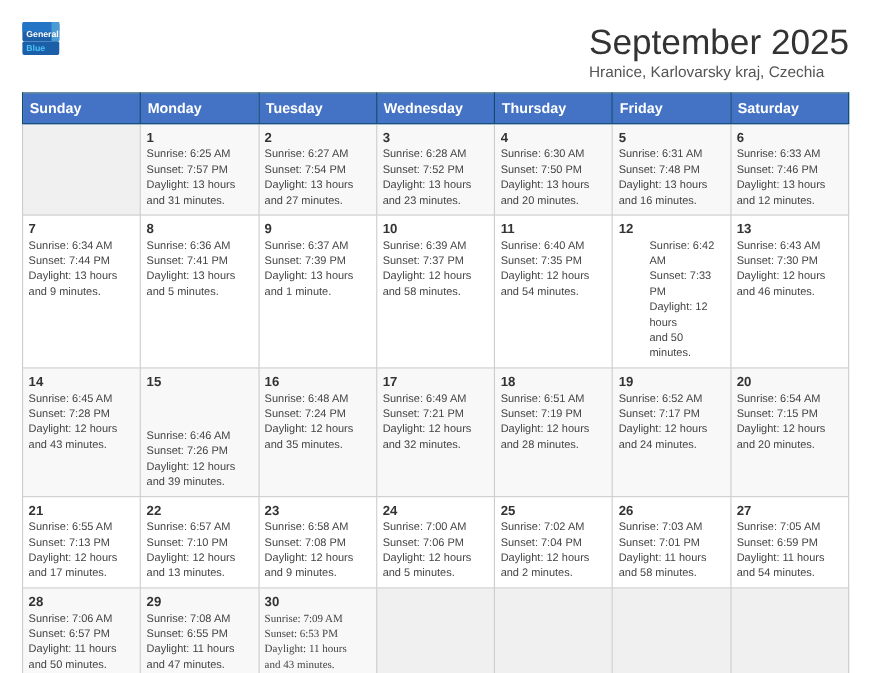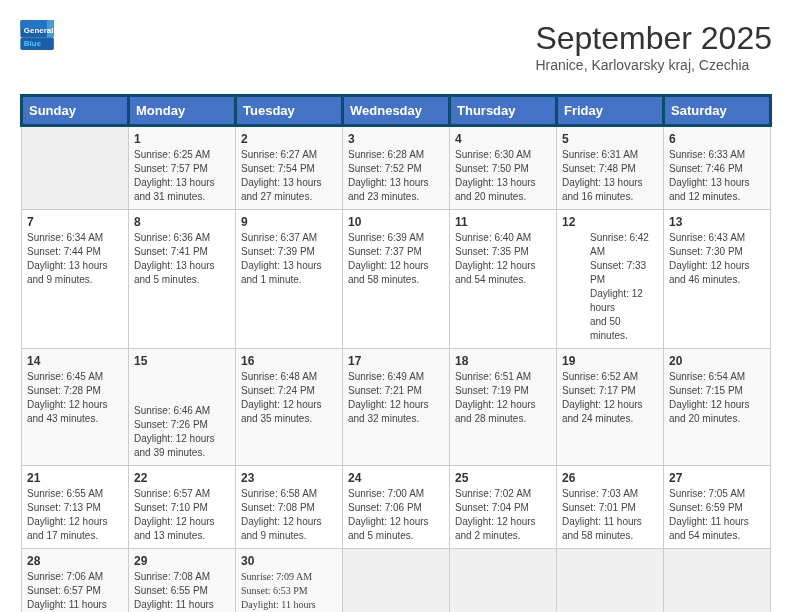--- a/index.html
+++ b/index.html
@@ -7,21 +7,21 @@
       font-family: Arial, sans-serif;
       background: #fff;
       width: 792px;
       min-height: 612px;
       padding: 20px;
     }
     .header {
       display: flex;
       justify-content: space-between;
       align-items: flex-start;
-      margin-bottom: 21px;
+      margin-bottom: 11px;
     }
     .logo {
       display: flex;
       align-items: center;
       gap: 4px;
     }
     .logo-icon {
       width: 36px;
       height: 30px;
     }
@@ -42,21 +42,21 @@
       border-collapse: collapse;
       table-layout: fixed;
     }
     thead th {
       background-color: #4472C4;
       color: #fff;
       text-align: left;
       padding: 6px 6px;
       font-size: 13px;
       font-weight: bold;
-      border: 3px solid #0c4a6e;
+      border: 1px solid #0c4a6e;
     }
     tbody td {
       vertical-align: top;
       border: 1px solid #ccc;
       padding: 5px 5px;
       font-size: 10.5px;
       color: #333;
       height: 80px;
       background: #fff;
     }

